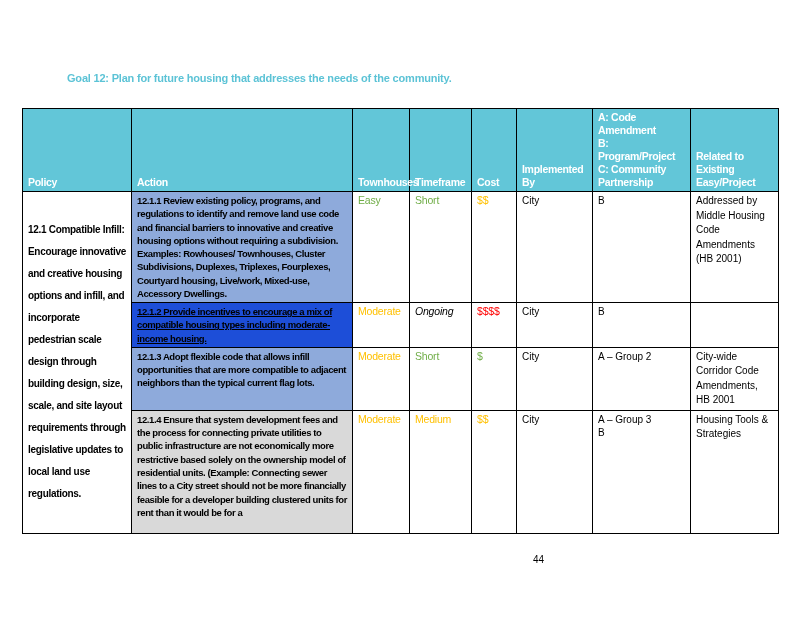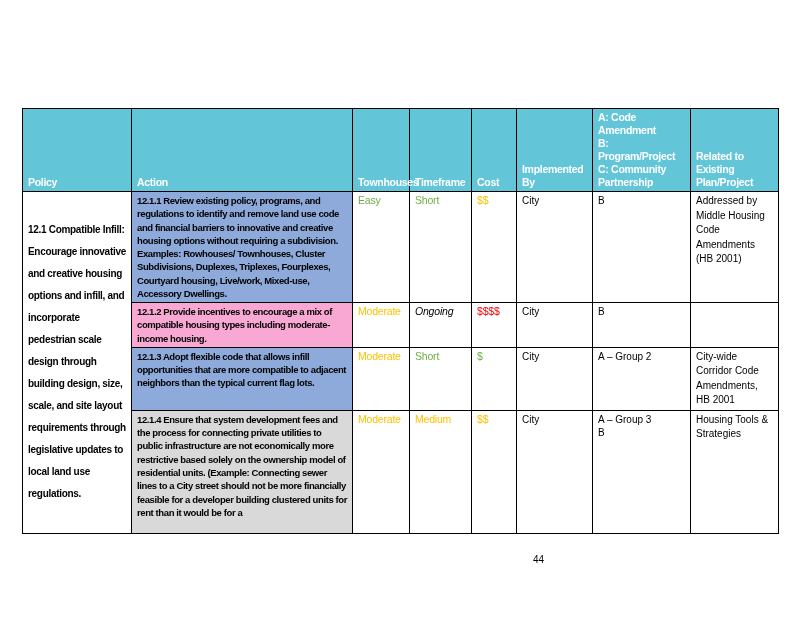--- a/index.html
+++ b/index.html
@@ -34,21 +34,21 @@
   td.policy-cell {
     background:#ffffff; vertical-align:middle;
     font-size:10px; font-weight:bold; line-height:22px; letter-spacing:-0.3px;
   }
   td.action-cell { font-weight:bold; }
   .action-text {
     font-size:9.5px; font-weight:bold; line-height:13.3px;
     letter-spacing:-0.4px; overflow:hidden; color:#000;
   }
   .bg-blue  { background:#8EAADB; }
-  .bg-lblue { background:#f9a8d4; }
+  .bg-lblue { background:#1d4ed8;text-decoration:underline; }
   .bg-gray  { background:#D9D9D9; }
   td.status { font-size:10.5px; letter-spacing:-0.2px; }
   .c-green { color:#70AD47; }
   .c-gold  { color:#FFC000; }
   .c-red   { color:#FF0000; }
   .c-black { color:#000000;font-style:italic; }
   td.plain { font-size:10px; line-height:13.5px; }
   td.abc   { white-space:pre-line; }
   td.rel   { line-height:14.5px; }
   .footer-left {
@@ -56,20 +56,21 @@
   }
   .footer-page {
     position:absolute; left:533px; top:554px; font-size:10px; color:#000;
   }
 </style>
 </head>
 <body>
 
 <div class="page">
 
+  <div class="doc-title">Goal 12: Plan for future housing that addresses the needs of the community.</div>
 
   <table class="policy-table">
     <colgroup>
       <col style="width:109px">
         <col style="width:221px">
         <col style="width:57px">
         <col style="width:62px">
       <col style="width:45px">
         <col style="width:76px">
         <col style="width:98px">
@@ -84,21 +85,21 @@
       <th>Cost</th>
       <th>Implemented
 By</th>
       <th>A: Code
 Amendment
 B: Program/Project
 C: Community
 Partnership</th>
       <th>Related to
 Existing
-Plan/Project</th>
+Easy/Project</th>
     </tr>
 
     <tr class="r1">
       <td class="policy-cell" rowspan="4">12.1 Compatible Infill: Encourage innovative and creative housing options and infill, and incorporate pedestrian scale design through building design, size, scale, and site layout requirements through legislative updates to local land use regulations.</td>
       <td class="action-cell bg-blue">
         <div class="action-text" style="max-height:106px">12.1.1 Review existing policy, programs, and regulations to identify and remove land use code and financial barriers to innovative and creative housing options without requiring a subdivision. Examples: Rowhouses/ Townhouses, Cluster Subdivisions, Duplexes, Triplexes, Fourplexes, Courtyard housing, Live/work, Mixed-use, Accessory Dwellings.</div>
       </td>
       <td class="status c-green">Easy</td>
       <td class="status c-green">Short</td>
       <td class="status c-gold">$$</td>

